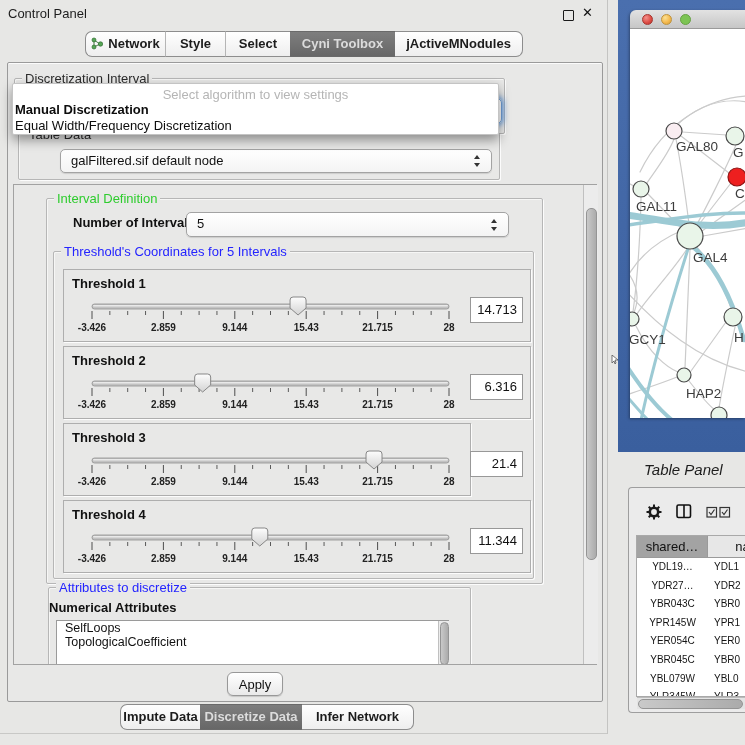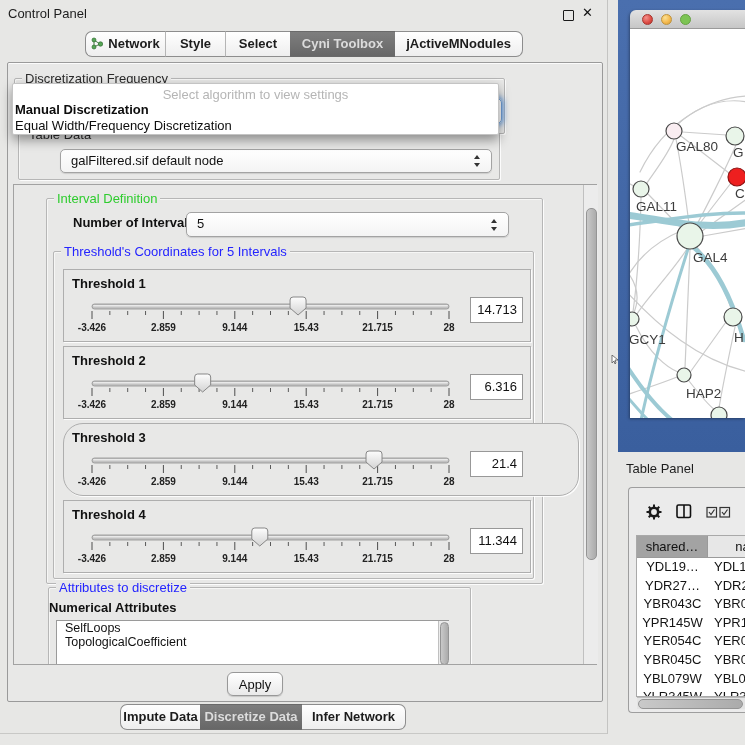--- a/index.html
+++ b/index.html
@@ -46,27 +46,27 @@
   .sb-v{position:absolute;background:#ececec;border-left:1px solid #c0c0c0;}
   .sb-thumb{position:absolute;background:linear-gradient(90deg,#c9c9c9,#ababab);border:1px solid #949494;border-radius:5px;}
   button.apply{box-sizing:border-box;background:linear-gradient(#ffffff,#e9e9e9);border:1px solid #989898;border-radius:6px;
                font-size:13px;font-family:inherit;color:#111;box-shadow:0 1px 1px rgba(0,0,0,.15);}
   
   #net-frame{left:618px;top:0;width:127px;height:452px;background:linear-gradient(#4a6fae,#3a5f9e);}
   #mac-win{left:630px;top:10px;width:115px;height:408px;border-radius:6px 0 0 0;overflow:hidden;box-shadow:-1px 1px 3px rgba(0,0,0,.35);}
   #mac-titlebar{position:absolute;left:0;top:0;width:100%;height:18px;background:linear-gradient(#e2e2e2,#c6c6c6);border-bottom:1px solid #9a9a9a;}
   .light{position:absolute;top:4px;width:11px;height:11px;border-radius:50%;}
   #canvas{position:absolute;left:0;top:19px;width:115px;height:389px;background:#ffffff;overflow:hidden;}
-  #table-panel-title{left:626px;top:461px;font-size:13px;color:#1d1d1d;}
+  #table-panel-title{left:644px;top:461px;font-size:15px;color:#1d1d1d;font-style:italic;}
   #table-win{left:628px;top:487px;width:117px;height:226px;background:#ebebeb;border:1px solid #9e9e9e;border-right:none;border-radius:4px 0 0 4px;box-sizing:border-box;}
   #gal-table{position:absolute;left:636px;top:535px;width:109px;height:162px;overflow:hidden;background:#fff;border:1px solid #a9a9a9;border-right:none;box-sizing:border-box;}
   .thead{display:flex;height:22px;}
   .thcell{box-sizing:border-box;border-right:1px solid #9a9a9a;border-bottom:1px solid #9a9a9a;font-size:13px;line-height:21px;text-align:center;color:#111;}
   .trow{display:flex;height:18.6px;}
-  .tcell{box-sizing:border-box;font-size:13px;line-height:18px;color:#141414;white-space:nowrap;overflow:hidden;}
+  .tcell{box-sizing:border-box;font-size:10px;line-height:18px;color:#141414;white-space:nowrap;overflow:hidden;}
   #hscroll{position:absolute;left:637px;top:697px;width:108px;height:11px;background:#e4e4e4;border-top:1px solid #bbb;}
   #hscroll .sb-thumb{left:1px;top:1px;width:103px;height:8px;}
   .ticon{position:absolute;}
 </style>
 </head>
 <body>
 
 <div id="stage">
 
   <div class="abs" id="cp-title">Control Panel</div>
@@ -84,21 +84,21 @@
         </svg><span>Network</span></div>
       <div class="seg sep" style="width: 60px;"><span>Style</span></div>
       <div class="seg sep" style="width: 65px;"><span>Select</span></div>
       <div class="seg selected" style="width: 105px;"><span>Cyni Toolbox</span></div>
       <div class="seg last" style="width: 128px;"><span>jActiveMNodules</span></div>
     </div>
 
   <div class="abs" id="tabpanel"></div>
 
   <div class="abs group" style="left:14px;top:78px;width:491px;height:56px;"></div>
-  <div class="group-label" style="left:22px;top:71px;color:#2b2b2b;">Discretization Frequency</div>
+  <div class="group-label" style="left:22px;top:71px;color:#2b2b2b;">Discretization Interval</div>
   <div class="abs combo" style="left:30px;top:98px;width:472px;height:26px;border-color:#6f9fd8;box-shadow:0 0 5px 2px rgba(96,154,222,.85);z-index:5;">
       <span class="combo-arrows"></span>
     </div>
 
   <div class="abs" id="algo-popup">
     <div class="ph" style="color:#b5b5b5;">Select algorithm to view settings</div>
     <div id="popup-items">
         <div class="item bold">Manual Discretization</div>
         <div class="item">Equal Width/Frequency Discretization</div>
       </div>
@@ -202,21 +202,21 @@
             <line x1="329.45000000000005" y1="15" x2="329.45000000000005" y2="19" stroke="#5a5a5a" stroke-width="1"></line>
             <line x1="347.3" y1="15" x2="347.3" y2="19" stroke="#5a5a5a" stroke-width="1"></line>
             <line x1="365.15000000000003" y1="15" x2="365.15000000000003" y2="19" stroke="#5a5a5a" stroke-width="1"></line>
             <text x="311.6" y="35" text-anchor="middle" font-size="10" font-weight="bold" fill="#222" font-family="Liberation Sans, sans-serif">21.715</text>
             <line x1="383" y1="15" x2="383" y2="23" stroke="#4e4e4e" stroke-width="1"></line>
             <text x="383" y="35" text-anchor="middle" font-size="10" font-weight="bold" fill="#222" font-family="Liberation Sans, sans-serif">28</text>
             <path d="M 128.66931839877807 4 Q 128.66931839877807 1 131.66931839877807 1 L 141.66931839877807 1 Q 144.66931839877807 1 144.66931839877807 4 L 144.66931839877807 12 L 136.66931839877807 19 L 128.66931839877807 12 Z" fill="url(#thg1)" stroke="#878787" stroke-width="1"></path>
           </svg>
           <div class="th-value" style="left: 406px; top: 27px;">6.316</div>
         </div>
-        <div class="abs th-row" style="left: 49px; top: 238px; width: 516px; height: 73px; border-radius: 20px;">
+        <div class="abs th-row" style="left: 49px; top: 238px; width: 408px; height: 73px;">
           <div class="th-label">Threshold 3</div>
           <svg class="abs" style="left:2px;top:26px;" width="408" height="46" viewBox="0 0 408 46">
             <defs>
               <linearGradient id="thg2" x1="0" y1="0" x2="0" y2="1">
                 <stop offset="0" stop-color="#fdfdfd"></stop>
                 <stop offset="1" stop-color="#d3d3d3"></stop>
               </linearGradient>
             </defs>
             <rect x="26" y="8" width="357" height="5" rx="2.5" fill="#c2c2c2" stroke="#8f8f8f" stroke-width="0.8"></rect>
             <rect x="27" y="9" width="355" height="1.5" rx="0.7" fill="#e9e9e9"></rect>
@@ -308,21 +308,21 @@
   </div>
 
   <div class="abs sb-v" style="left:583px;top:185px;width:14px;height:479px;">
     <div class="sb-thumb" style="left:2px;top:23px;width:9px;height:350px;border-radius:5px;"></div>
   </div>
 
   <button class="abs apply" style="left:227px;top:672px;width:56px;height:24px;">Apply</button>
   <div class="abs seg-bar" id="bottom-tabs" style="left:120px;top:704px;">
       <div class="seg first" style="width: 80px;"><span>Impute Data</span></div>
       <div class="seg selected" style="width: 102px;"><span>Discretize Data</span></div>
-      <div class="seg last" style="width: 104px;"><span>Infer Network</span></div>
+      <div class="seg last" style="width: 112px;"><span>Infer Network</span></div>
     </div>
   <div class="abs" style="left:0;top:733px;width:608px;height:1px;background:#c8c8c6;"></div>
   <div class="abs" style="left:607px;top:0;width:1px;height:734px;background:#c4c4c2;"></div>
 
   <svg class="abs" style="left:611px;top:355px;" width="8" height="10">
     <polygon points="1,0 1,8 3,6 4,9 5,8 4,5 7,5" fill="#fff" stroke="#555" stroke-width="0.8"></polygon>
   </svg>
 
   <div class="abs" id="net-frame"></div>
   <div class="abs" id="mac-win">

